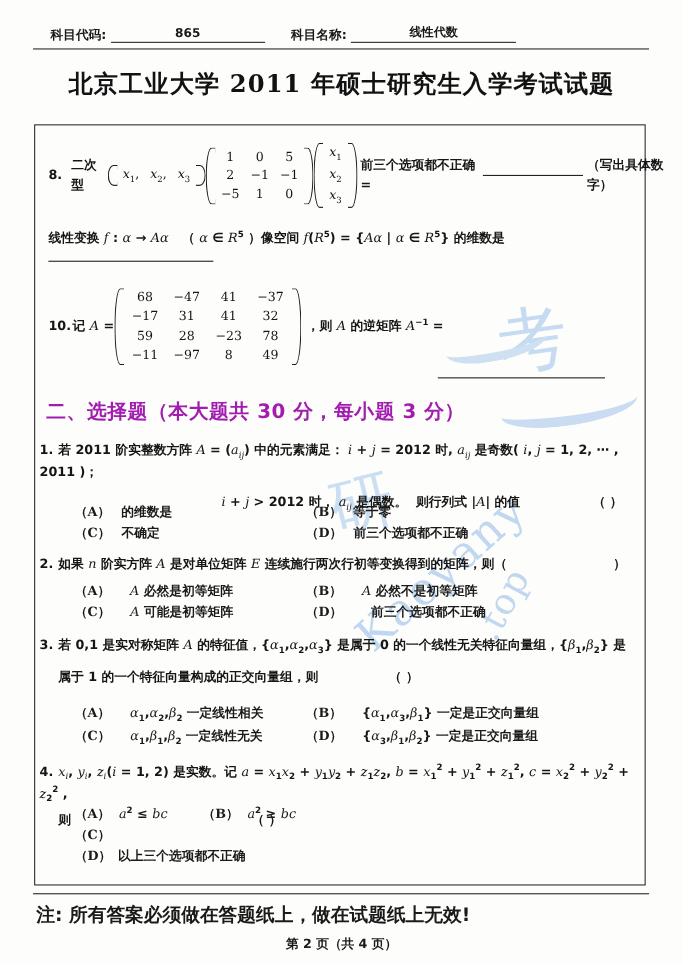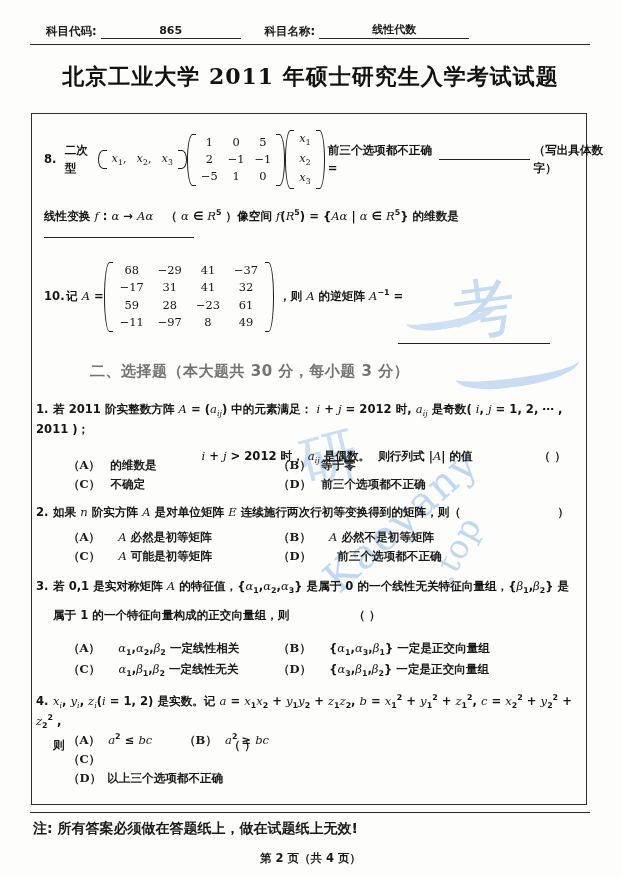--- a/index.html
+++ b/index.html
@@ -187,25 +187,24 @@
     border-bottom: 1.1px solid #222;
     vertical-align: baseline;
   }
   .blank.b2 { width: 96px; }
   .blank.b3 { width: 150px; }
 
   
   .sec {
     position: absolute;
     font-family: "DejaVu Sans", "Liberation Sans", sans-serif;
-    font-size: 15px;
-    font-weight: 700;
-    color: #737373;
+    font-size: 18px;
+    font-weight: 700;
+    color: #a21caf;
     letter-spacing: .5px;
-    margin-left: 48px;
   }
 
   
   .opts {
     position: absolute;
     font-size: 11.6px;
     font-weight: 600;
     line-height: 1.62;
   }
   .opts .o { display: flex; }
@@ -215,21 +214,21 @@
     font-weight: 700;
     white-space: nowrap;
   }
   .opt-v { white-space: nowrap; }
 
   .paren { letter-spacing: 0; }
 
   .note {
     position: absolute;
     left: 33px; top: 820px;
-    font-size: 14px;
+    font-size: 17px;
     font-weight: 700;
   }
   .foot {
     position: absolute;
     left: 0; right: 0; top: 851px;
     text-align: center;
     font-size: 11.5px;
     font-weight: 700;
   }
   .foot-rule {
@@ -340,35 +339,35 @@
     <div class="q" style="left:44px; top:262px;">
       <div class="row">
         <span class="num w2">10.</span>
         <span>记&nbsp;<i class="m">A</i>&nbsp;=</span>
         <span class="mat wide">
           <span class="par l"></span>
           <table>
             <tbody>
                 <tr>
                   <td>68</td>
-                  <td>−29</td>
+                  <td>−47</td>
                   <td>41</td>
                   <td>−37</td>
                 </tr>
             <tr>
                   <td>−17</td>
                   <td>31</td>
                   <td>41</td>
                   <td>32</td>
                 </tr>
             <tr>
                   <td>59</td>
                   <td>28</td>
                   <td>−23</td>
-                  <td>61</td>
+                  <td>78</td>
                 </tr>
             <tr>
                   <td>−11</td>
                   <td>−97</td>
                   <td>8</td>
                   <td>49</td>
                 </tr>
           </tbody>
             </table>
           <span class="par r"></span>

